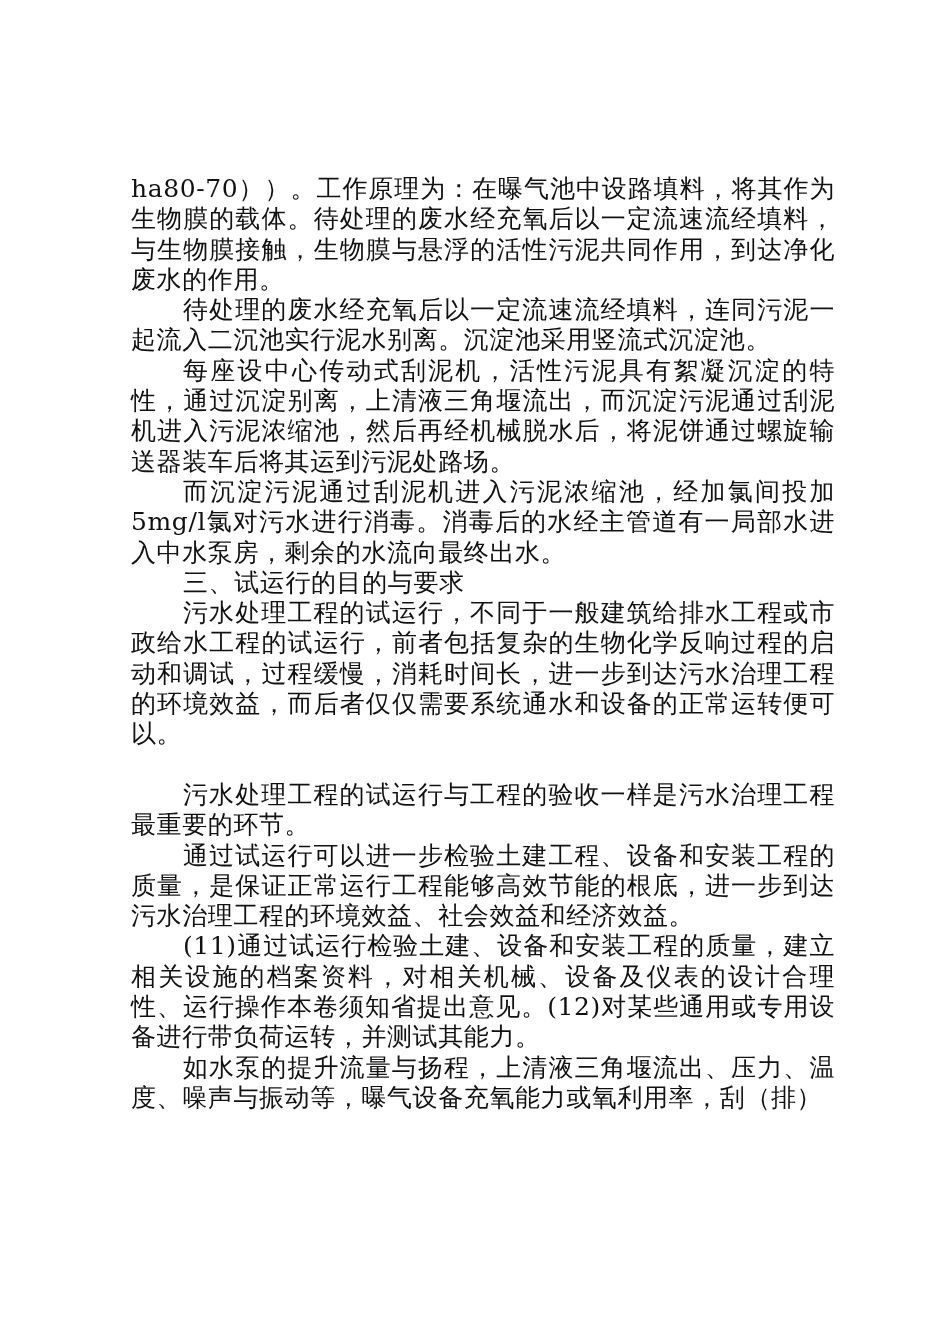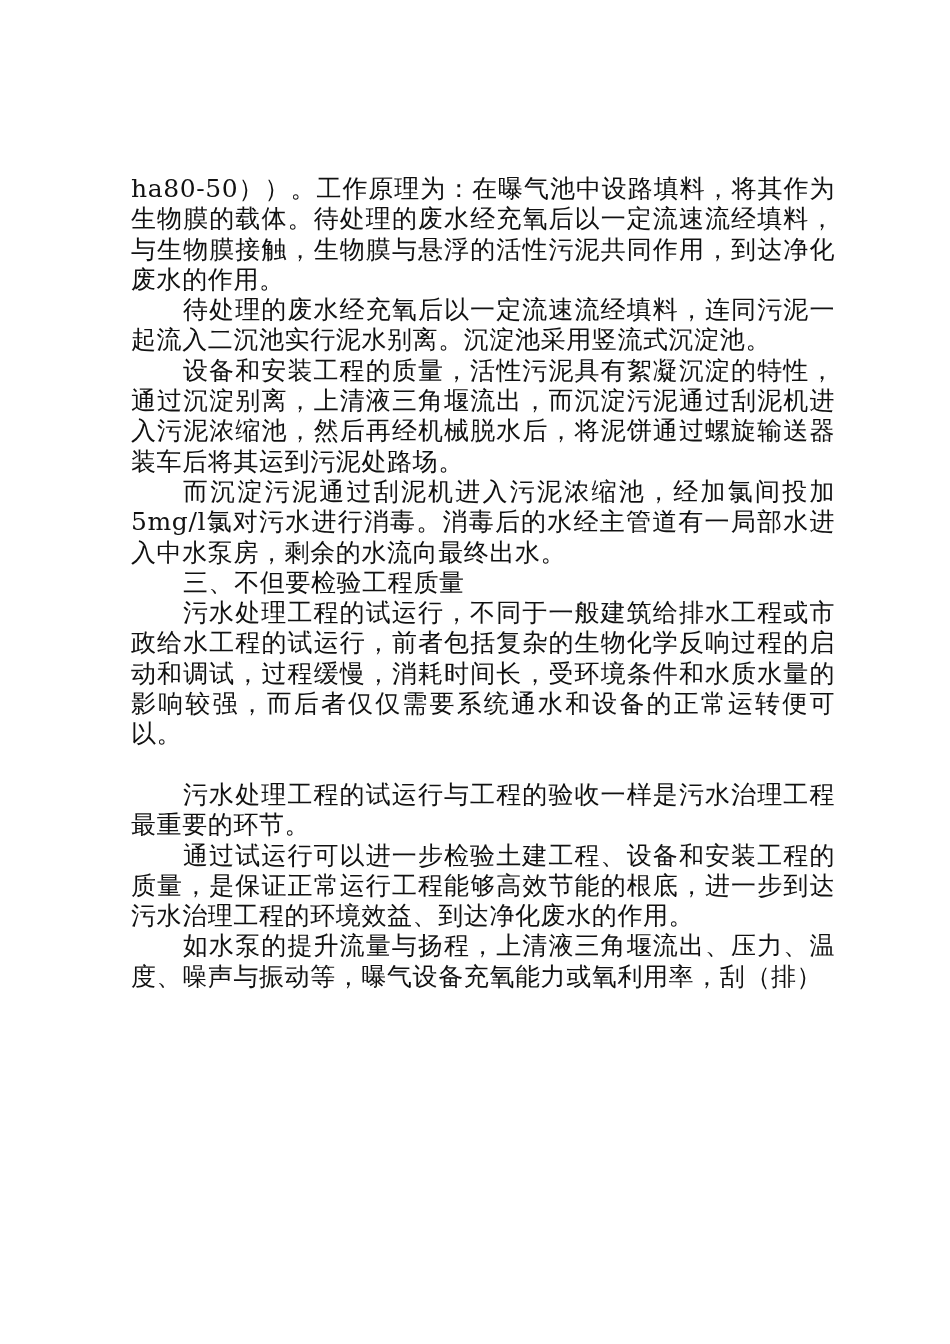--- a/index.html
+++ b/index.html
@@ -33,23 +33,24 @@
       text-indent: 52px;
     }
     .blank {
       height: 30.3px;
     }
   </style>
 </head>
 <body>
 
 <div class="page">
-  <p class="para">ha80-50））。工作原理为：在曝气池中设路填料，将其作为生物膜的载体。待处理的废水经充氧后以一定流速流经填料，与生物膜接触，生物膜与悬浮的活性污泥共同作用，到达净化废水的作用。</p>
+  <p class="para">ha80-70））。工作原理为：在曝气池中设路填料，将其作为生物膜的载体。待处理的废水经充氧后以一定流速流经填料，与生物膜接触，生物膜与悬浮的活性污泥共同作用，到达净化废水的作用。</p>
   <p class="para indent">待处理的废水经充氧后以一定流速流经填料，连同污泥一起流入二沉池实行泥水别离。沉淀池采用竖流式沉淀池。</p>
-  <p class="para indent">设备和安装工程的质量，活性污泥具有絮凝沉淀的特性，通过沉淀别离，上清液三角堰流出，而沉淀污泥通过刮泥机进入污泥浓缩池，然后再经机械脱水后，将泥饼通过螺旋输送器装车后将其运到污泥处路场。</p>
+  <p class="para indent">每座设中心传动式刮泥机，活性污泥具有絮凝沉淀的特性，通过沉淀别离，上清液三角堰流出，而沉淀污泥通过刮泥机进入污泥浓缩池，然后再经机械脱水后，将泥饼通过螺旋输送器装车后将其运到污泥处路场。</p>
   <p class="para indent">而沉淀污泥通过刮泥机进入污泥浓缩池，经加氯间投加5mg/l氯对污水进行消毒。消毒后的水经主管道有一局部水进入中水泵房，剩余的水流向最终出水。</p>
-  <p class="para indent">三、不但要检验工程质量</p>
-  <p class="para indent">污水处理工程的试运行，不同于一般建筑给排水工程或市政给水工程的试运行，前者包括复杂的生物化学反响过程的启动和调试，过程缓慢，消耗时间长，受环境条件和水质水量的影响较强，而后者仅仅需要系统通水和设备的正常运转便可以。</p>
+  <p class="para indent">三、试运行的目的与要求</p>
+  <p class="para indent">污水处理工程的试运行，不同于一般建筑给排水工程或市政给水工程的试运行，前者包括复杂的生物化学反响过程的启动和调试，过程缓慢，消耗时间长，进一步到达污水治理工程的环境效益，而后者仅仅需要系统通水和设备的正常运转便可以。</p>
   <div class="blank"></div>
   <p class="para indent">污水处理工程的试运行与工程的验收一样是污水治理工程最重要的环节。</p>
-  <p class="para indent">通过试运行可以进一步检验土建工程、设备和安装工程的质量，是保证正常运行工程能够高效节能的根底，进一步到达污水治理工程的环境效益、到达净化废水的作用。</p>
+  <p class="para indent">通过试运行可以进一步检验土建工程、设备和安装工程的质量，是保证正常运行工程能够高效节能的根底，进一步到达污水治理工程的环境效益、社会效益和经济效益。</p>
+  <p class="para indent">(11)通过试运行检验土建、设备和安装工程的质量，建立相关设施的档案资料，对相关机械、设备及仪表的设计合理性、运行操作本卷须知省提出意见。(12)对某些通用或专用设备进行带负荷运转，并测试其能力。</p>
   <p class="para indent">如水泵的提升流量与扬程，上清液三角堰流出、压力、温度、噪声与振动等，曝气设备充氧能力或氧利用率，刮（排）</p>
 </div>
 
 </body></html>

